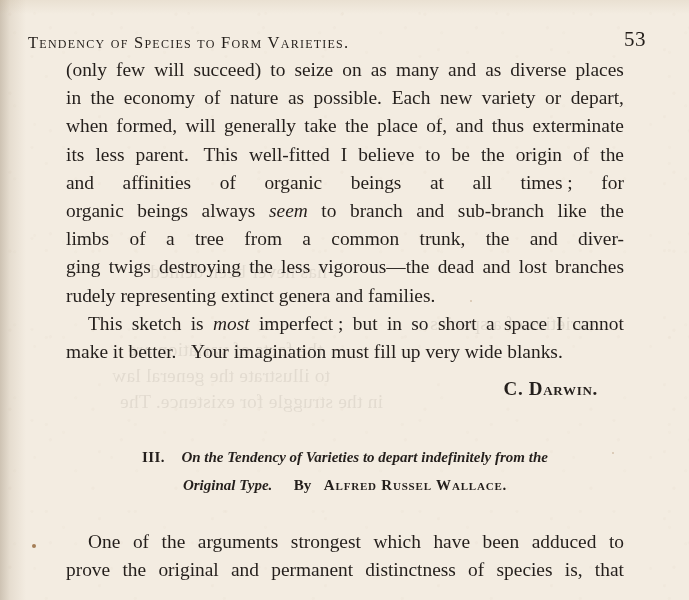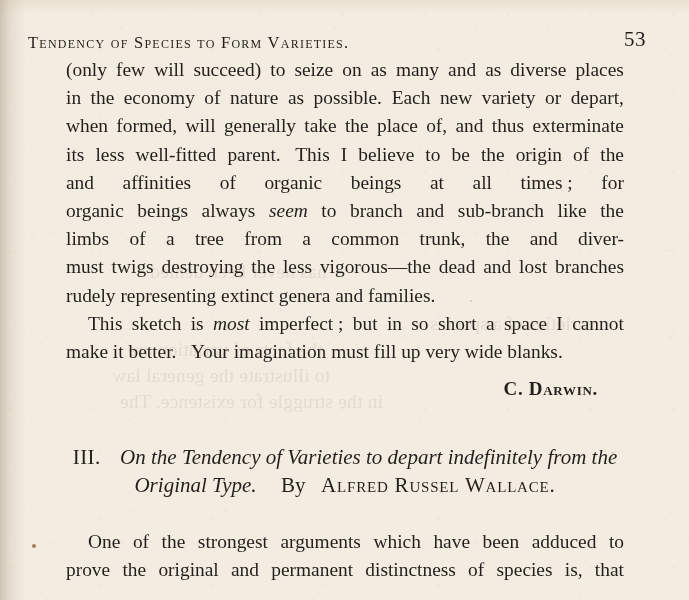--- a/index.html
+++ b/index.html
@@ -134,22 +134,23 @@
     text-align: right;
     font-size: 19px;
     font-variant: small-caps;
     letter-spacing: 0.7px;
     padding-right: 26px;
   }
 
   .sect-head {
     margin: 0;
     text-align: center;
-    font-size: 21px;
+    font-size: 15px;
     line-height: 28px;
+    font-weight: bold;
   }
   .sect-num {
     font-style: normal;
     letter-spacing: 0.4px;
   }
   .sect-title {
     font-style: italic;
   }
   .byline-by { font-style: normal; }
   .byline-name {
@@ -220,22 +221,22 @@
           <span>place</span>
           <span>of,</span>
           <span>and</span>
           <span>thus</span>
           <span>exterminate</span>
       </div>
 
       <div class="jline">
         <span>its</span>
           <span>less</span>
+          <span>parent.&nbsp;&nbsp;&nbsp;This</span>
           <span>well-fitted</span>
-          <span>parent.&nbsp;&nbsp;&nbsp;This</span>
           <span>I</span>
           <span>believe</span>
           <span>to</span>
           <span>be</span>
           <span>the</span>
           <span>origin</span>
           <span>of</span>
           <span>the</span>
       </div>
 
@@ -272,21 +273,21 @@
           <span>from</span>
           <span>a</span>
           <span>common</span>
           <span>trunk,</span>
           <span>the</span>
           <span>and</span>
           <span>diver-</span>
       </div>
 
       <div class="jline">
-        <span>must</span>
+        <span>ging</span>
           <span>twigs</span>
           <span>destroying</span>
           <span>the</span>
           <span>less</span>
           <span>vigorous—the</span>
           <span>dead</span>
           <span>and</span>
           <span>lost</span>
           <span>branches</span>
       </div>
@@ -335,22 +336,22 @@
         <span class="byline-name">Alfred Russel Wallace.</span>
       </p>
     </div>
 
     <div style="margin-top:29px;">
 
       <div class="jline">
         <span style="padding-left:22px;">One</span>
           <span>of</span>
           <span>the</span>
+          <span>arguments</span>
           <span>strongest</span>
-          <span>arguments</span>
           <span>which</span>
           <span>have</span>
           <span>been</span>
           <span>adduced</span>
           <span>to</span>
       </div>
 
       <div class="jline">
         <span>prove</span>
           <span>the</span>

